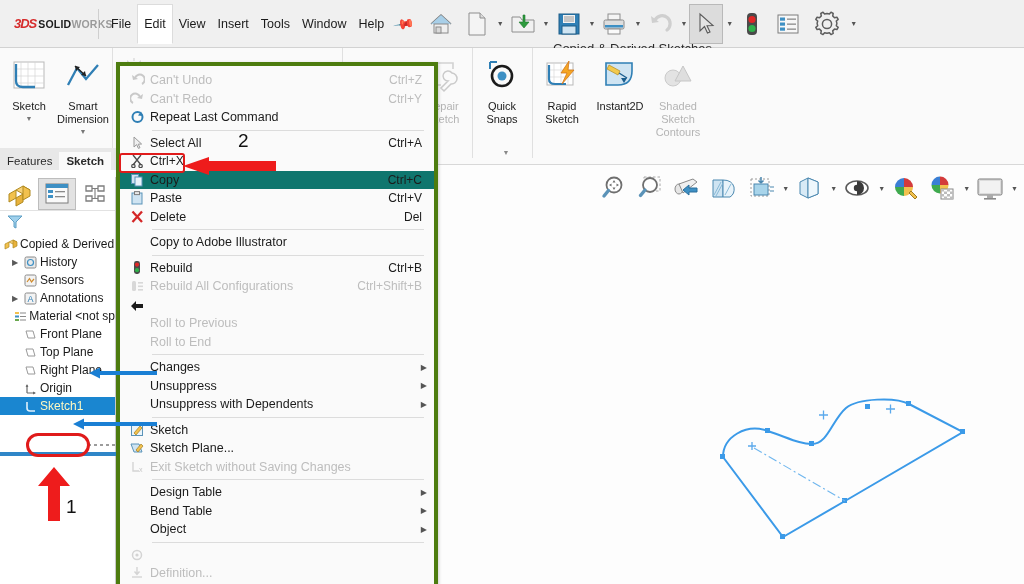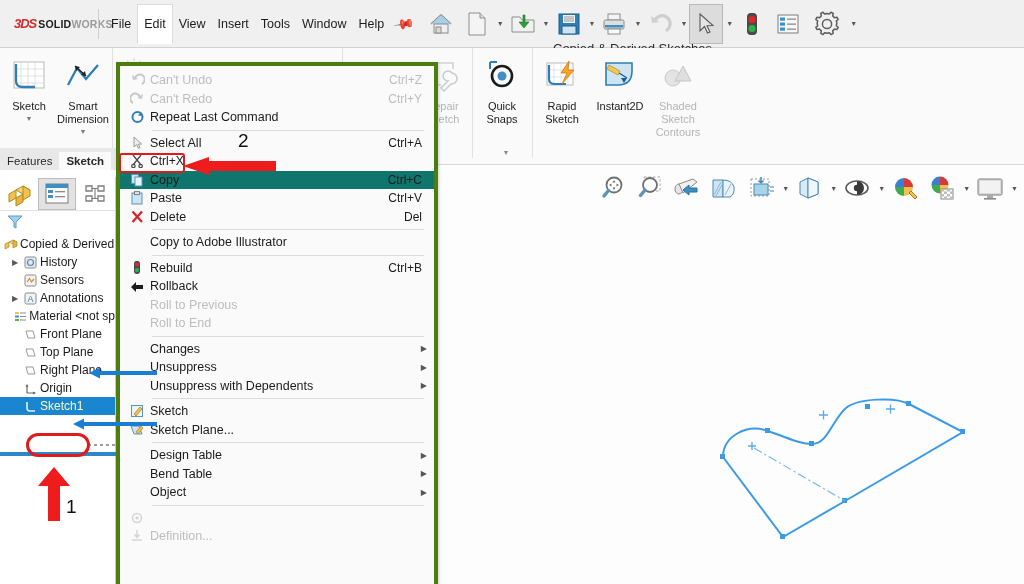--- a/index.html
+++ b/index.html
@@ -800,28 +800,39 @@
         <svg width="12" height="15" viewBox="0 0 12 15">
             <rect x="3" y="1" width="6" height="13" rx="2.4" fill="#4a4a4a"></rect>
             <circle cx="6" cy="4.6" r="2.1" fill="#e02727"></circle>
             <circle cx="6" cy="10.2" r="2.1" fill="#2fb14a"></circle>
           </svg>
       </span>
       <span class="clbl">Rebuild</span>
       <span class="csc">Ctrl+B</span>
     </div>
 
+    <div class="ctx-item dis">
+      <span class="cico">
+        <svg width="15" height="14" viewBox="0 0 15 14">
+            <rect x="2" y="2" width="4" height="10" rx="1.6" fill="#d8d8d8"></rect>
+            <rect x="8" y="3" width="5" height="1.6" fill="#d8d8d8"></rect>
+            <rect x="8" y="6.5" width="5" height="1.6" fill="#d8d8d8"></rect>
+            <rect x="8" y="10" width="5" height="1.6" fill="#d8d8d8"></rect>
+          </svg>
+      </span>
+      <span class="clbl">Rebuild All Configurations</span>
+      <span class="csc">Ctrl+Shift+B</span>
+    </div>
 
     <div class="ctx-item">
       <span class="cico">
         <svg width="15" height="14" viewBox="0 0 15 14">
             <path d="M13 10 H6 V13 L1 8 L6 3 V6 H13 Z" fill="#1b1b1b"></path>
           </svg>
       </span>
-      <span class="clbl">Rollback</span>
       <span class="csc"></span>
     </div>
 
     <div class="ctx-item dis">
       <span class="cico"></span>
       <span class="clbl">Roll to Previous</span>
       <span class="csc"></span>
     </div>
 
     <div class="ctx-item dis">
@@ -867,20 +878,30 @@
       <span class="cico">
         <svg width="15" height="14" viewBox="0 0 15 14">
           <path d="M1 3 H9 L12 11 H4 Z" fill="#cfe4f2" stroke="#5a93b8"></path>
           <path d="M6 9 L11 3 L13 5 L8 11 Z" fill="#f2c14e" stroke="#a07c20" stroke-width=".7"></path>
         </svg>
       </span>
       <span class="clbl">Sketch Plane...</span>
       <span class="csc"></span>
     </div>
 
+    <div class="ctx-item dis">
+      <span class="cico">
+        <svg width="15" height="14" viewBox="0 0 15 14">
+            <path d="M3 2 V11 H9" fill="none" stroke="#d4d4d4" stroke-width="1.4"></path>
+            <text x="9" y="12" font-size="7" fill="#c9c9c9" font-family="'Liberation Sans',sans-serif">x</text>
+          </svg>
+      </span>
+      <span class="clbl">Exit Sketch without Saving Changes</span>
+      <span class="csc"></span>
+    </div>
 
     <div class="ctx-sep"></div>
 
     <div class="ctx-item">
       <span class="cico"></span>
       <span class="clbl">Design Table</span>
       <span class="arrow">▶</span>
     </div>
 
     <div class="ctx-item">

